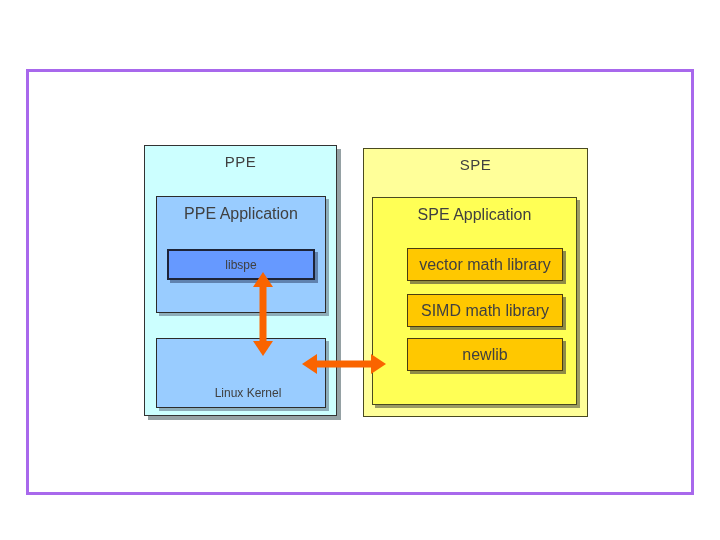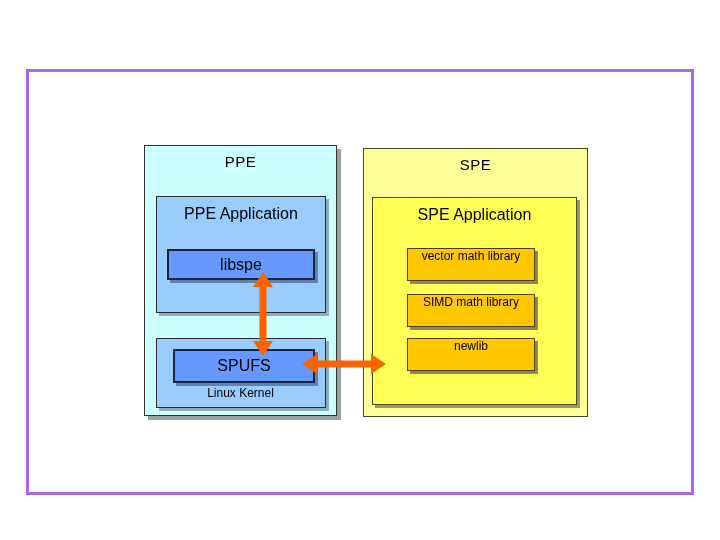--- a/index.html
+++ b/index.html
@@ -1,18 +1,18 @@
 <!DOCTYPE html>
 <html><head>
 <meta charset="utf-8">
 <style>
   html,body{margin:0;padding:0;background:#fff;}
   .slide{
     position:relative;width:720px;height:540px;background:#ffffff;overflow:hidden;
-    font-family:"Liberation Sans","DejaVu Sans",sans-serif;color:#000000;
+    font-family:"Liberation Sans","DejaVu Sans",sans-serif;color:#404040;
   }
   .frame{
     position:absolute;left:26px;top:69px;width:668px;height:426px;
     border:3px solid #A868EC;box-sizing:border-box;background:transparent;
   }
   
   .ppe-outer{
     position:absolute;left:144px;top:145px;width:193px;height:271px;
     background:#CCFFFF;border:1px solid #333;box-sizing:border-box;
     box-shadow:4px 4px 0 rgba(130,145,148,0.85);
@@ -24,47 +24,47 @@
   .ppe-app{
     position:absolute;left:156px;top:196px;width:170px;height:117px;
     background:#99CCFF;border:1px solid #2b2b2b;box-sizing:border-box;
     box-shadow:3px 3px 0 rgba(90,105,130,0.55);
   }
   .box-title{
     position:absolute;left:0;top:8px;width:100%;text-align:center;font-size:16px;
   }
   .chip-blue{
     position:absolute;background:#6699FF;border:2px solid #1d2338;box-sizing:border-box;
-    display:flex;align-items:center;justify-content:center;font-size:16px;
+    display:flex;align-items:center;justify-content:center;font-size:12px;
     box-shadow:3px 3px 0 rgba(40,55,95,0.5);
   }
   .libspe{left:167px;top:249px;width:148px;height:31px;}
   .kernel{
     position:absolute;left:156px;top:338px;width:170px;height:70px;
     background:#99CCFF;border:1px solid #2b2b2b;box-sizing:border-box;
     box-shadow:3px 3px 0 rgba(90,105,130,0.55);
   }
   .spufs{left:173px;top:349px;width:142px;height:34px;}
   .kernel-label{
-    position:absolute;left:156px;top:386px;width:169px;text-align:center;font-size:12px;
+    position:absolute;left:156px;top:386px;width:184px;text-align:center;font-size:12px;
   }
   
   .spe-outer{
     position:absolute;left:363px;top:148px;width:225px;height:269px;
     background:#FFFF99;border:1px solid #4a4a20;box-sizing:border-box;
   }
   .spe-app{
     position:absolute;left:372px;top:197px;width:205px;height:208px;
     background:#FFFF55;border:1px solid #4a4a20;box-sizing:border-box;
     box-shadow:3px 3px 0 rgba(130,130,85,0.8);
   }
   .chip-gold{
-    position:absolute;left:407px;width:128px;height:33px;
+    position:absolute;left:407px;width:156px;height:33px;
     background:#FFC800;border:1px solid #4a3c12;box-sizing:border-box;
-    display:flex;justify-content:center;font-size:12px;
+    display:flex;align-items:center;justify-content:center;font-size:16px;
     box-shadow:3px 3px 0 rgba(115,110,65,0.8);
   }
   .lib0{top:248px;}
   .lib1{top:294px;}
   .lib2{top:338px;}
   
   .arrows{position:absolute;left:0;top:0;width:720px;height:540px;pointer-events:none;}
 </style>
 </head>
 <body>
@@ -80,23 +80,20 @@
   <div class="ppe-app">
     <div class="box-title">PPE Application</div>
   </div>
 
   <div class="chip-blue libspe">
     <span>libspe</span>
   </div>
 
   <div class="kernel"></div>
 
-  <div class="chip-blue spufs">
-    <span>SPUFS</span>
-  </div>
 
   <div class="kernel-label">Linux Kernel</div>
 
   <div class="spe-outer">
     <div class="group-title">SPE</div>
   </div>
 
   <div class="spe-app">
     <div class="box-title">SPE Application</div>
   </div>

